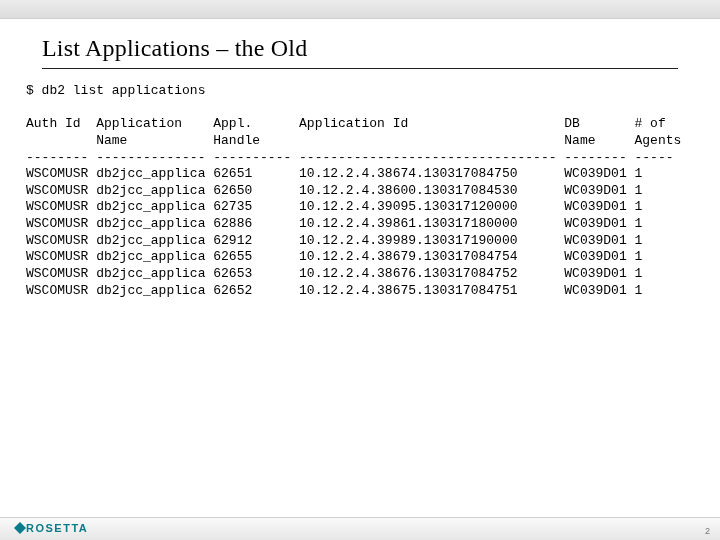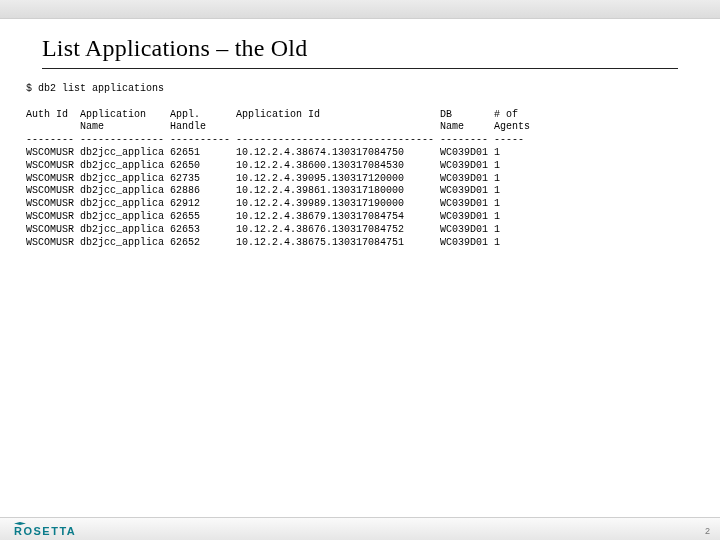--- a/index.html
+++ b/index.html
@@ -25,21 +25,21 @@
     letter-spacing: 0.2px;
   }
   .rule {
     margin: 0 42px 14px 42px;
     border: none;
     border-top: 1px solid #222;
   }
   .term {
     margin: 0 0 0 26px;
     font-family: "Courier New", Courier, monospace;
-    font-size: 10px;
+    font-size: 13px;
     line-height: 1.28;
     white-space: pre;
     color: #000;
   }
   .footer {
     position: absolute;
     left: 0;
     right: 0;
     bottom: 0;
     height: 22px;
@@ -47,21 +47,20 @@
     border-top: 1px solid #cfcfcf;
   }
   .logo {
     position: absolute;
     left: 14px;
     bottom: 3px;
     height: 15px;
     display: flex;
     align-items: flex-start;
     gap: 0;
-    flex-direction: column;
   }
   .logo-mark {
     width: 12px;
     height: 12px;
     background: #0a7b8a;
     clip-path: polygon(50% 0, 100% 50%, 50% 100%, 0 50%);
   }
   .logo-text {
     font-family: Arial, Helvetica, sans-serif;
     font-weight: bold;

